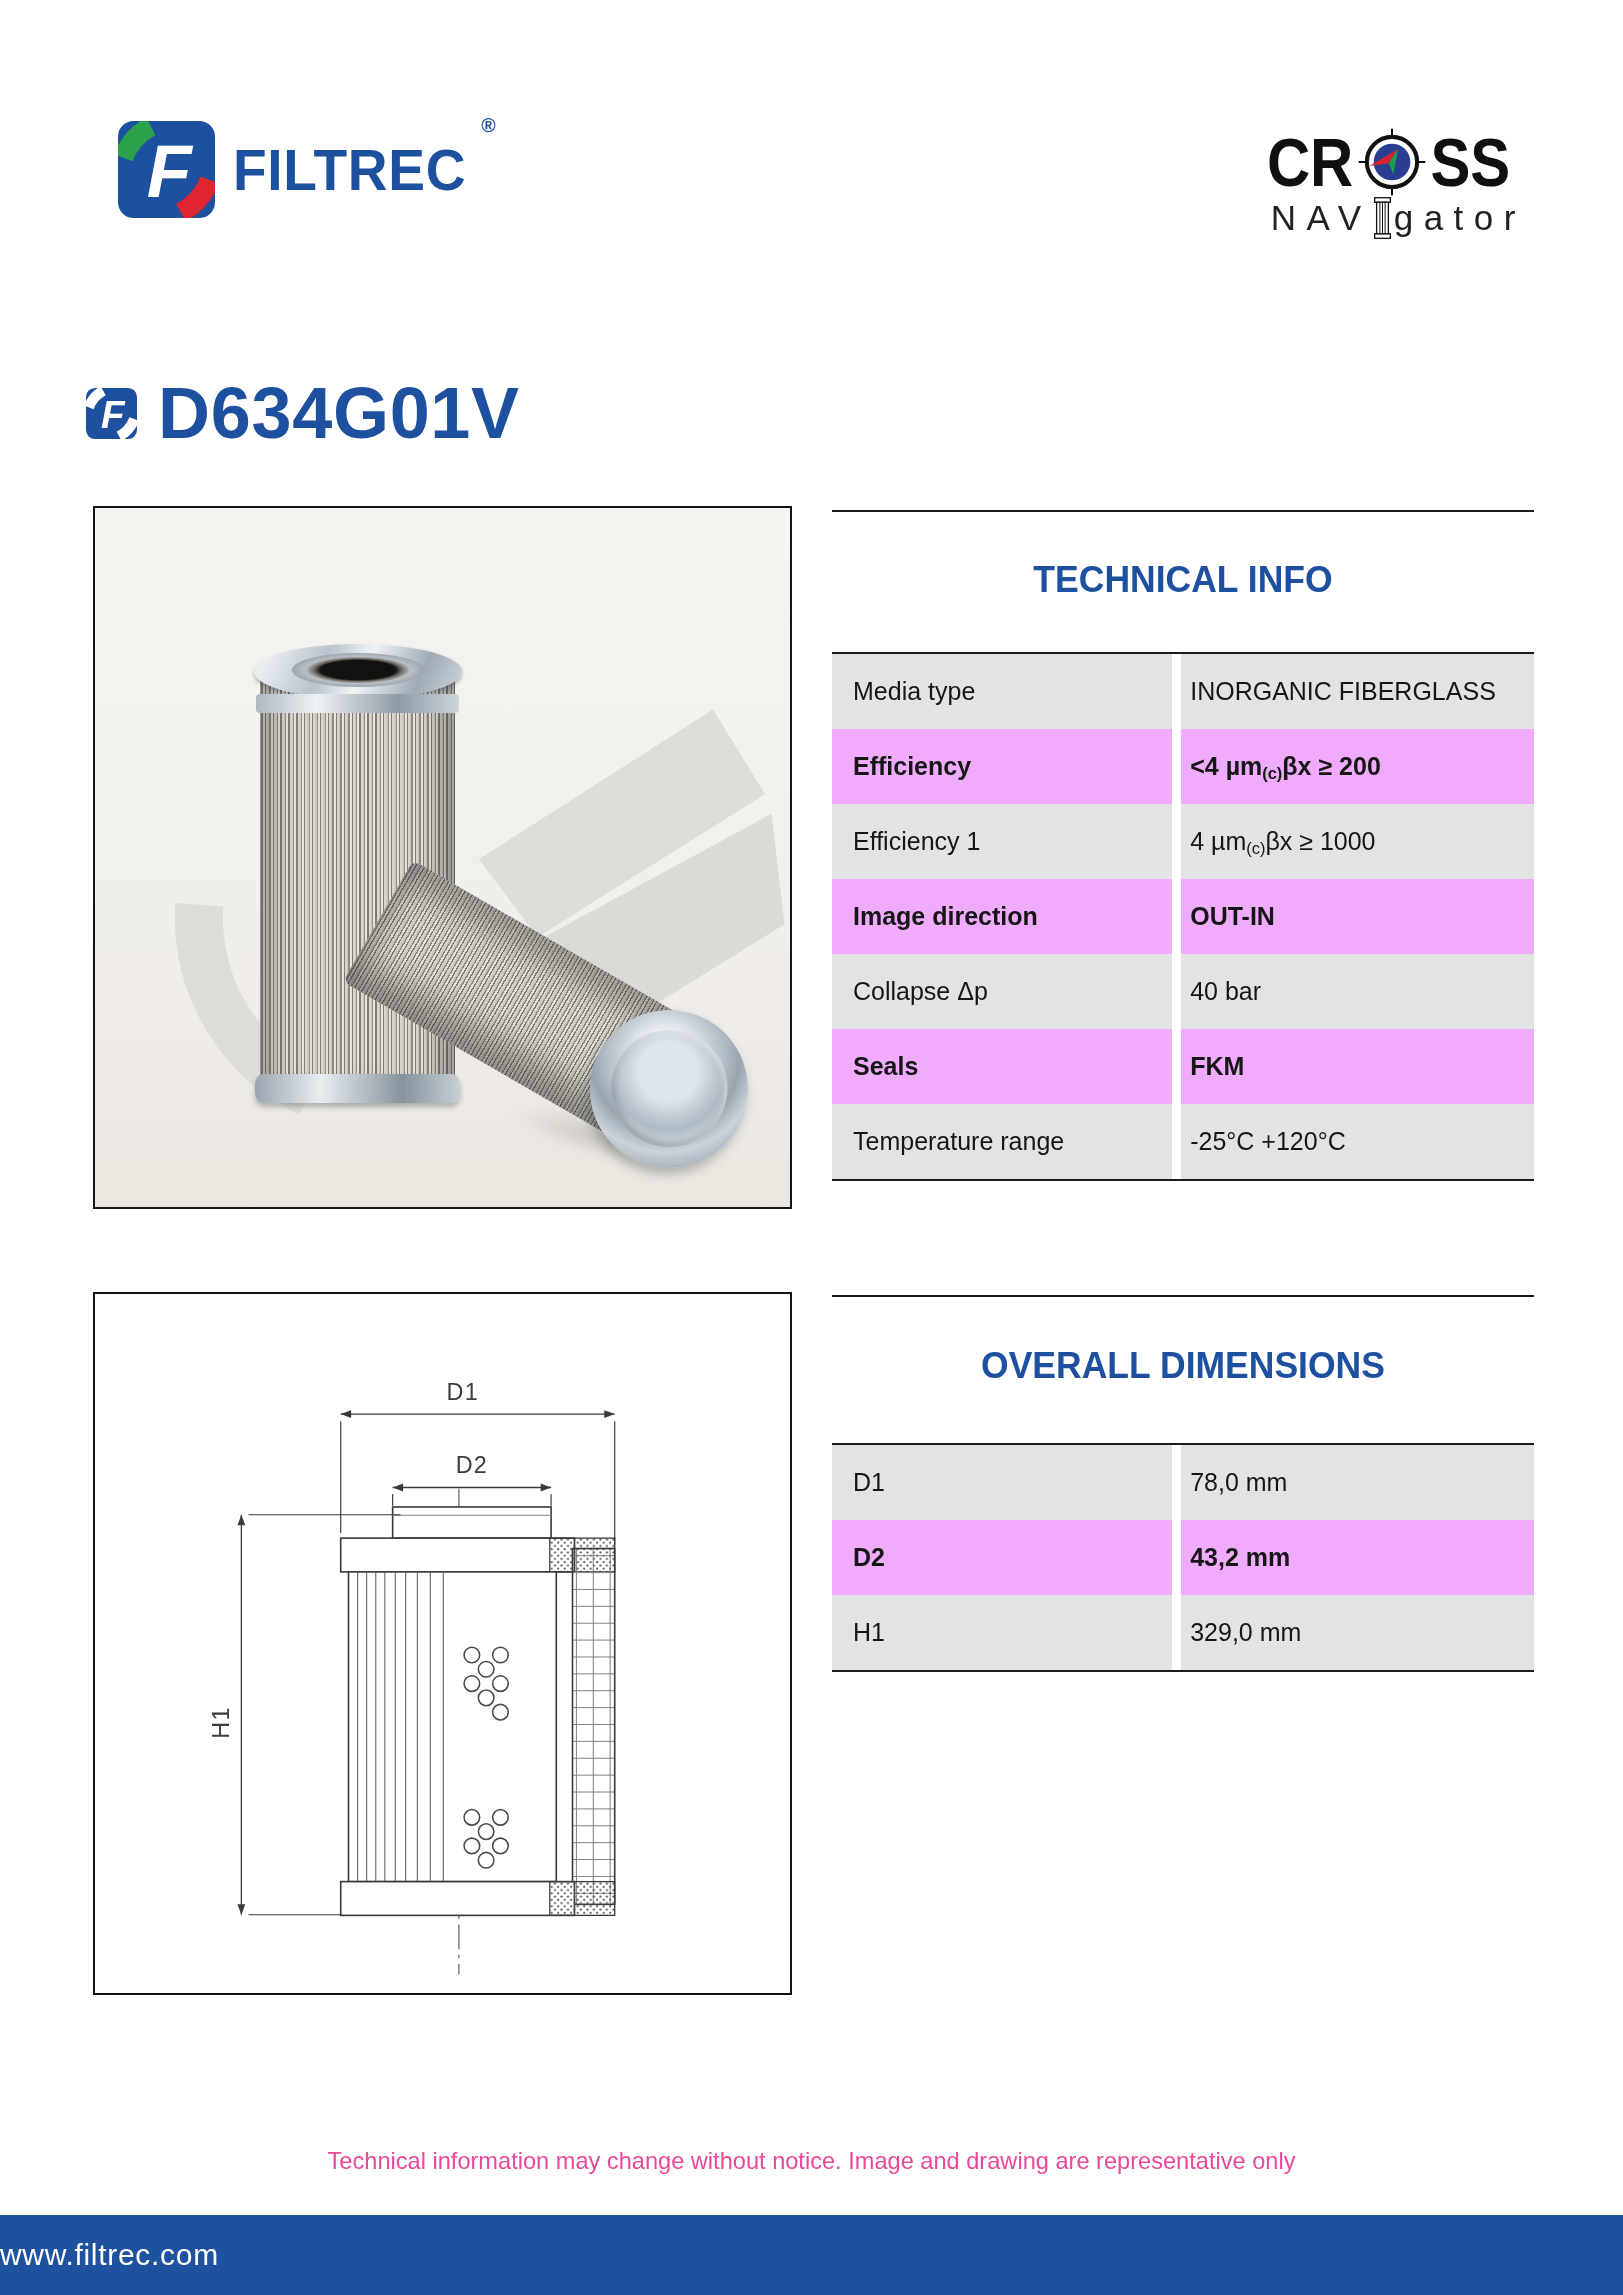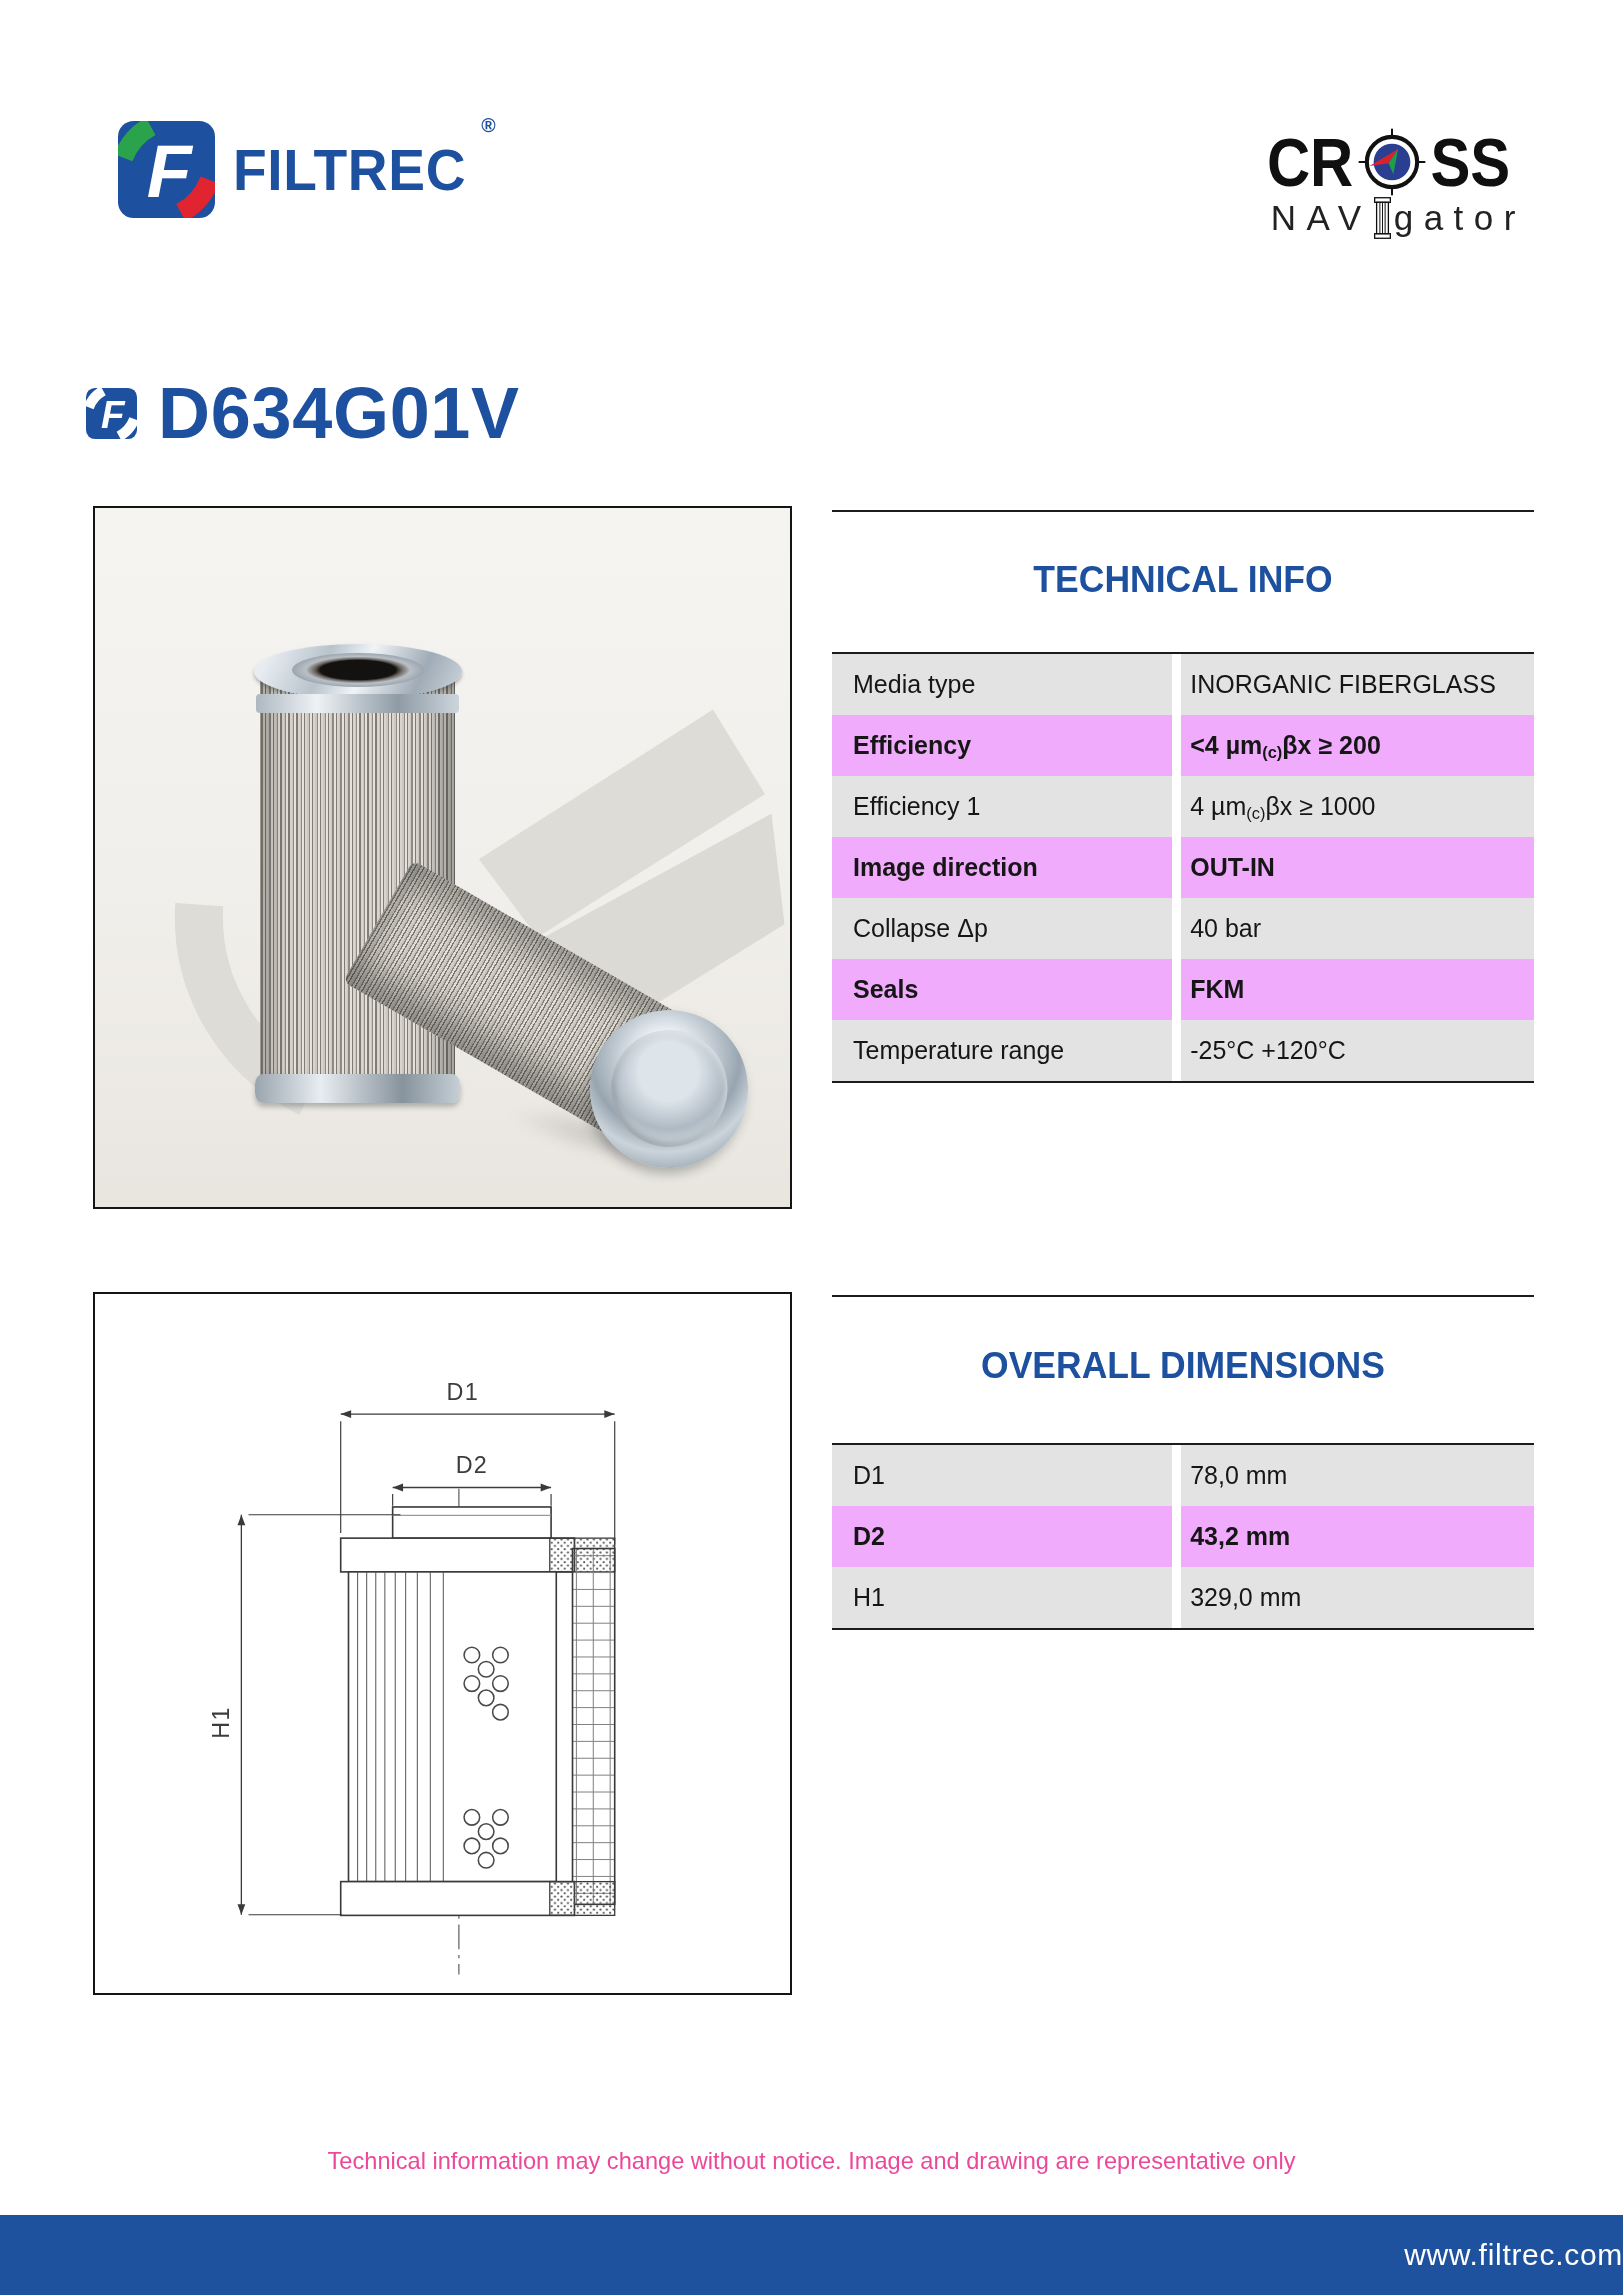--- a/index.html
+++ b/index.html
@@ -58,32 +58,32 @@
   
   .col-right{position:absolute;left:832px;width:702px;}
   .rule{height:2px;background:#1c1c1c;}
   .sec-title{font-size:37px;font-weight:700;color:#1d509e;text-align:center;letter-spacing:0px;transform:scaleX(.96);}
   .ti-title{margin-top:47px;}
   .od-title{margin-top:48px;}
 
   .dtable{border-top:2px solid #1c1c1c;border-bottom:2.6px solid #1c1c1c;}
   .ti-table{margin-top:51px;}
   .od-table{margin-top:56px;}
-  .trow{display:grid;grid-template-columns:340px 9.2px 1fr;height:61px;border-radius:9px;}
+  .trow{display:grid;grid-template-columns:340px 9.2px 1fr;height:75px;border-radius:9px;}
   .trow.shaded .tcell{background:#e3e3e3;}
   .trow.plain .tcell{background:#f0abfc;font-weight:bold;}
   .tcell{display:flex;align-items:center;font-size:25px;color:#161616;}
   .tgap{background:#ffffff;}
   .tlabel{padding-left:21px;}
   .tvalue{padding-left:9px;}
   .tvalue sub{font-size:16.4px;line-height:0;position:relative;top:6.5px;}
 
   
   .disclaimer{position:absolute;left:0;top:2148px;width:100%;text-align:center;font-size:23.6px;color:#ec4899;}
-  .bluebar{position:absolute;left:0;top:2215px;width:100%;height:80px;background:#1e529f;display:flex;align-items:center;justify-content:flex-end;}
+  .bluebar{position:absolute;left:0;top:2215px;width:100%;height:80px;background:#1e529f;display:flex;align-items:center;justify-content:flex-start;}
   .bluebar .url{color:#ffffff;font-size:30px;letter-spacing:0.7px;}
 
   
   .dimtxt{font-family:"Liberation Sans",sans-serif;font-size:36px;fill:#3c3c3c;letter-spacing:2px;}
 </style>
 </head>
 <body>
 
 <div class="brand">
   <svg width="97" height="97" viewBox="0 0 148 148">

